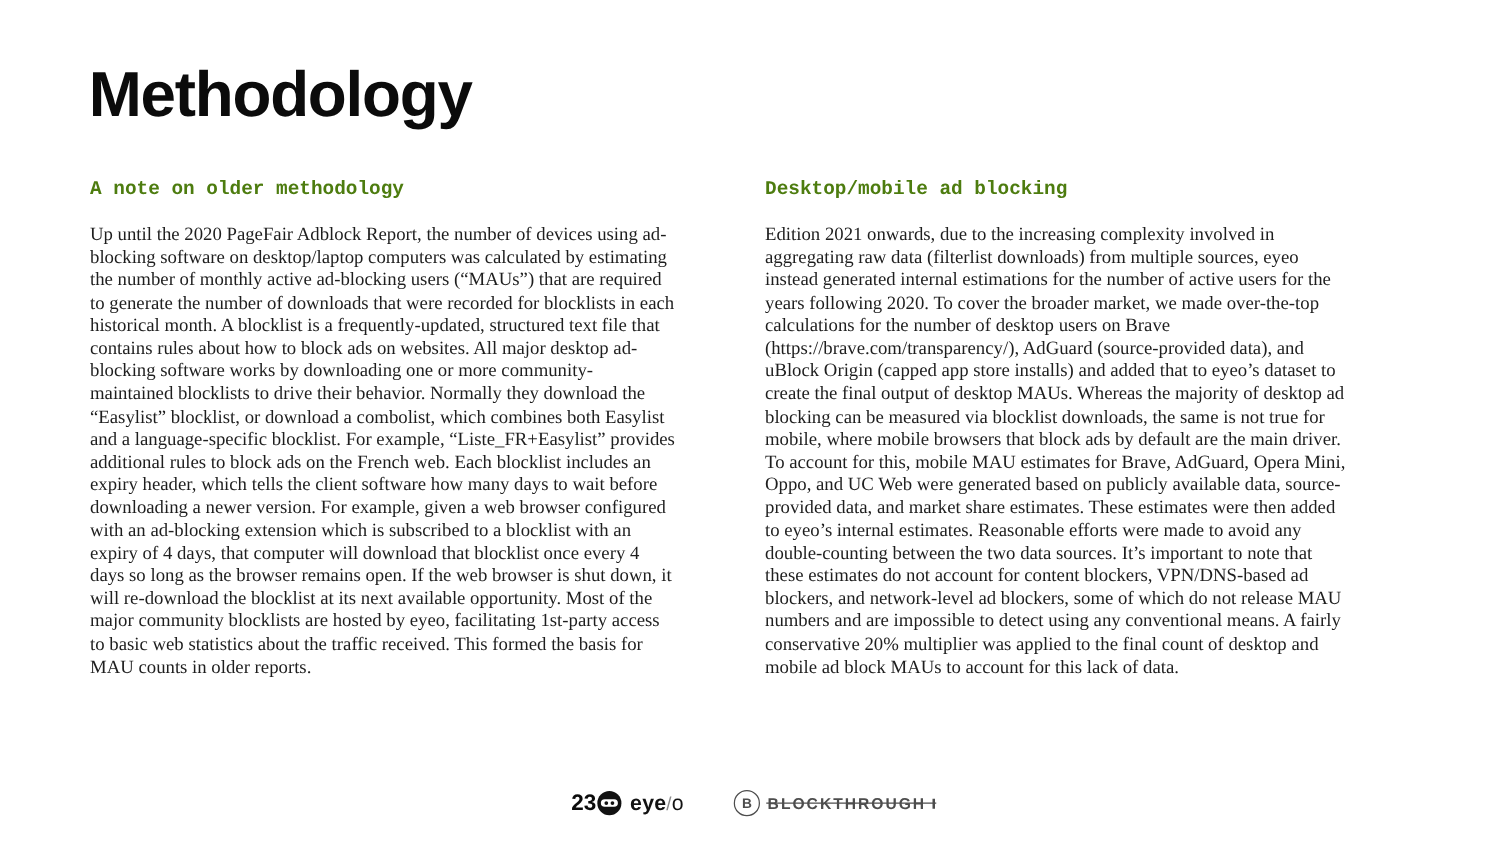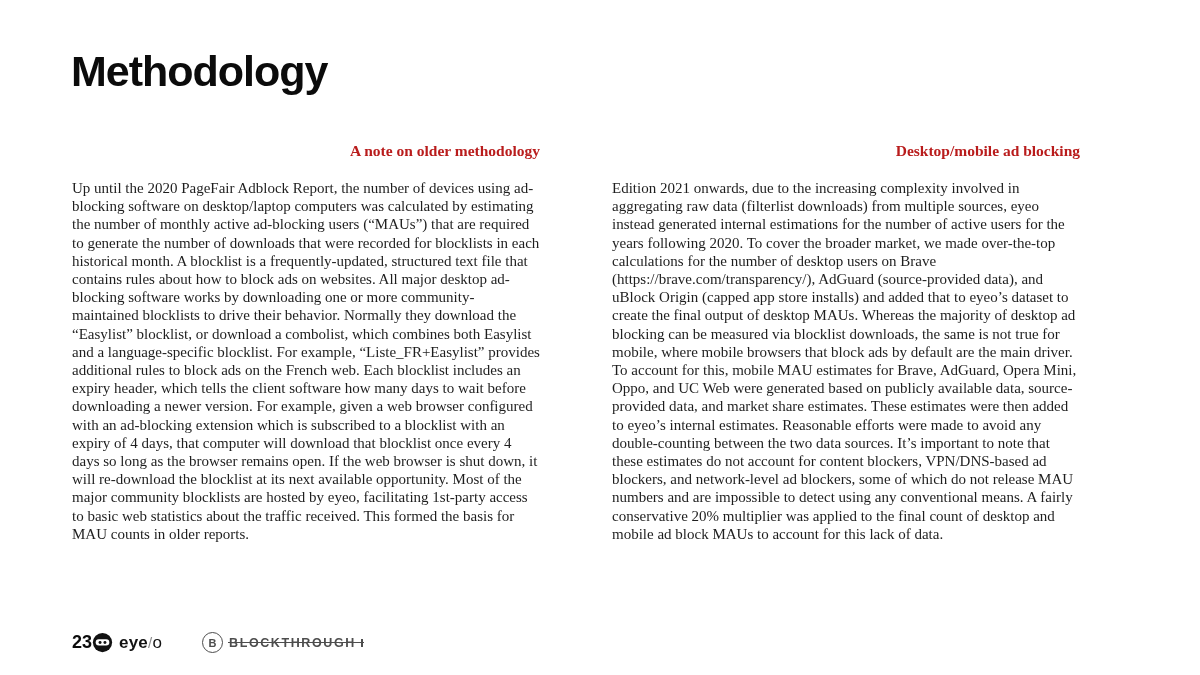--- a/index.html
+++ b/index.html
@@ -2,46 +2,45 @@
 <html><head>
 <meta charset="utf-8">
 <style>
   * { margin: 0; padding: 0; box-sizing: border-box; }
   html, body { width: 1200px; height: 675px; overflow: hidden; }
   body { background: #ffffff; font-family: "Liberation Sans", sans-serif; }
   .page { position: relative; width: 1200px; height: 675px; background: #ffffff; }
 
   .page-title {
     position: absolute; left: 71px; top: 50px;
-    font-size: 43px; font-weight: 700; color: #0b0b0b;
+    font-size: 51px; font-weight: 700; color: #0b0b0b;
     letter-spacing: -1px; line-height: 1;
     font-family: "Liberation Sans", sans-serif;
   }
 
   .columns {
     position: absolute; left: 72px; top: 142px;
     display: flex; gap: 72px;
   }
   .column { width: 468px; }
   .column-heading {
-    font-family: Liberation Serif, serif;
-    font-size: 15.5px; font-weight: 700; color: #b91c1c;
+    font-family: Liberation Mono, monospace;
+    font-size: 15.5px; font-weight: 700; color: #4d7c0f;
     line-height: 18px;
-    text-align: right;
   }
   .column-body {
     margin-top: 19px;
     font-family: Liberation Serif, serif;
     font-size: 15px; line-height: 18.2px; color: #1e1e1e;
     text-align: left;
   }
 
   .footer {
     position: absolute; left: 72px; right: 66px; bottom: 22px;
-    display: flex; justify-content: flex-start; align-items: center;
+    display: flex; justify-content: center; align-items: center;
   }
   .page-number {
     font-size: 18px; font-weight: 700; color: #0b0b0b;
     font-family: "Liberation Sans", sans-serif;
   }
 
   .logos { display: flex; align-items: center; gap: 40px; }
 
   .eyeo-logo { display: flex; align-items: center; gap: 6px; }
   .eyeo-icon svg { display: block; }

